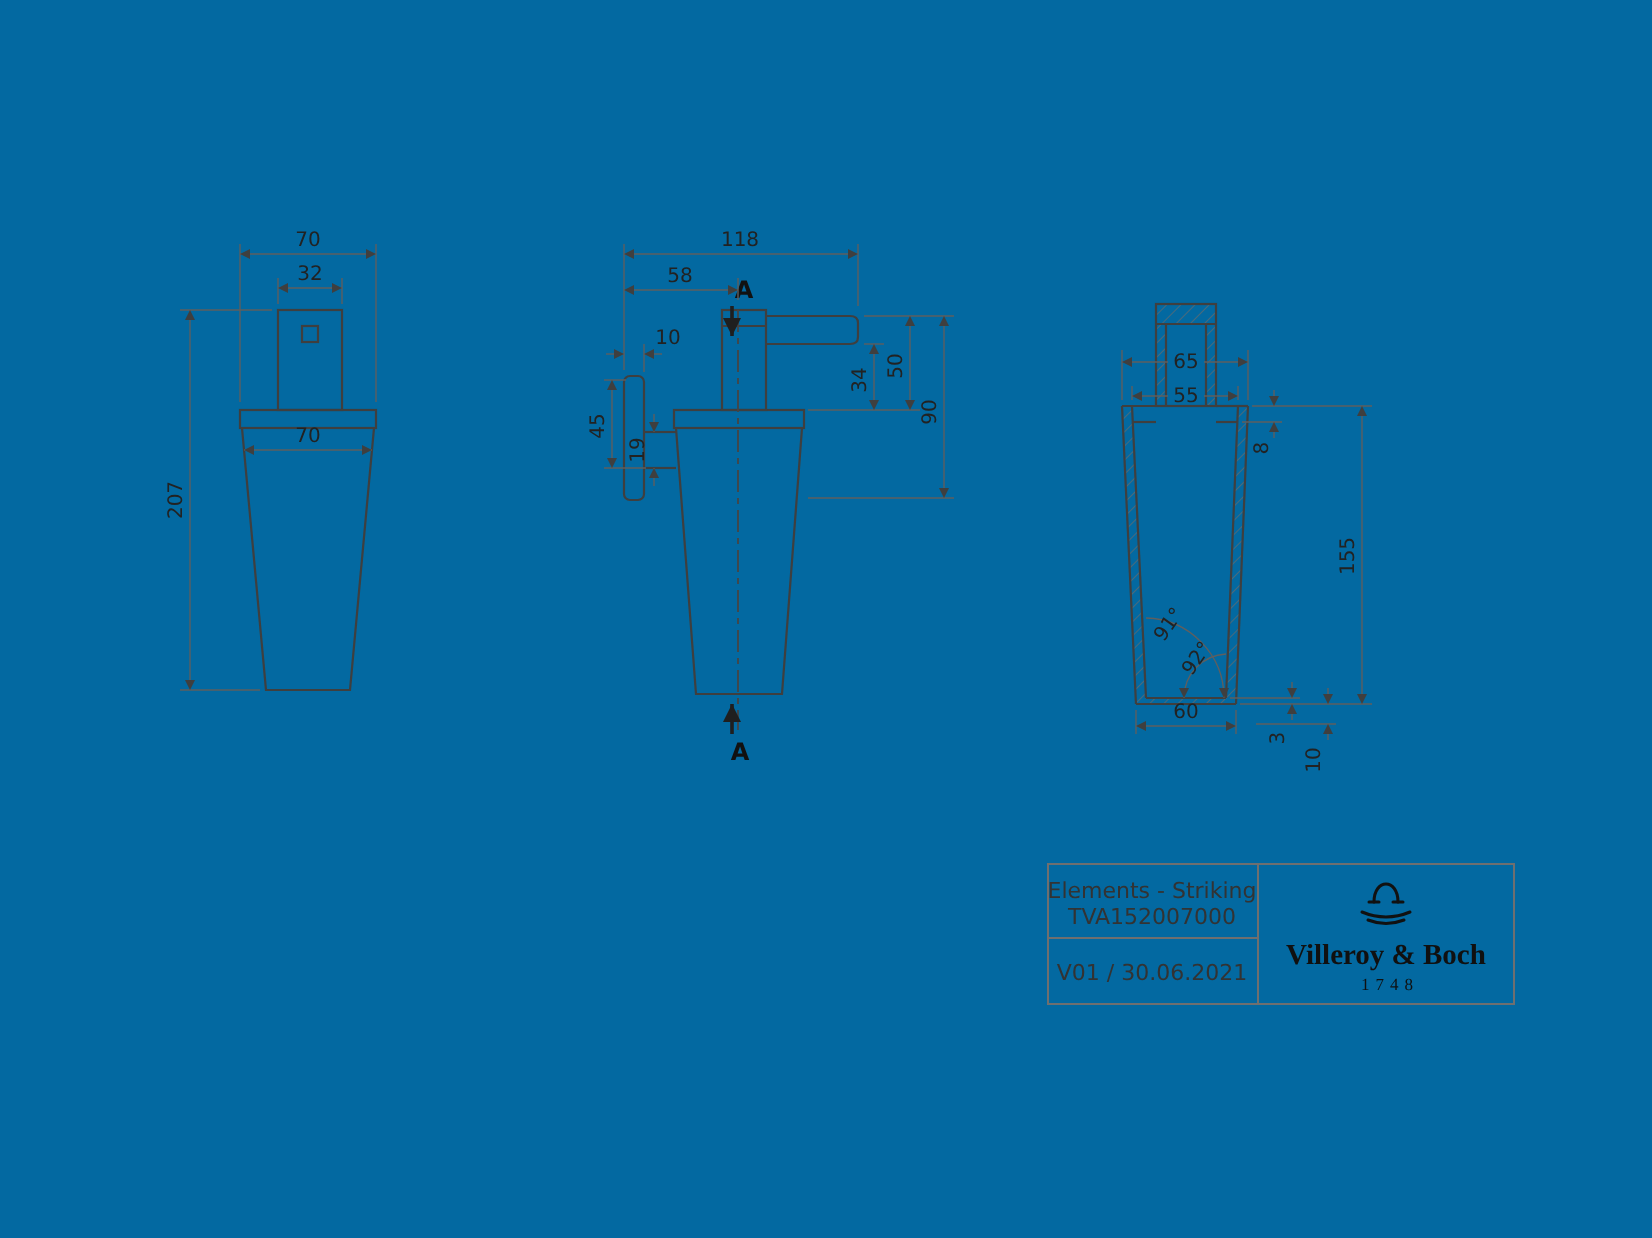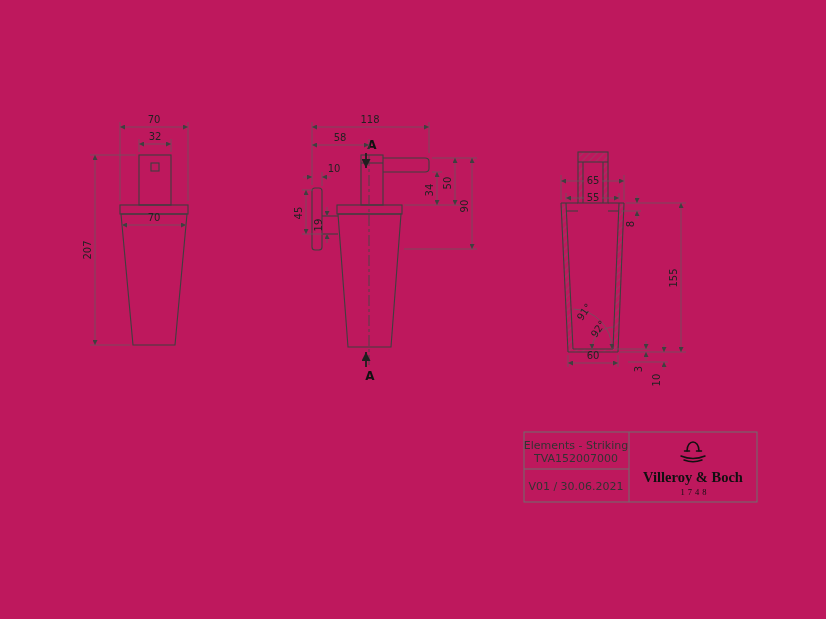--- a/index.html
+++ b/index.html
@@ -1,16 +1,16 @@
 <!DOCTYPE html>
 <html><head>
 <meta charset="utf-8">
 <style>
   html,body{margin:0;padding:0;background:#fff;}
-  .sheet{width:826px;height:619px;position:relative;background:#be185d;overflow:hidden;
+  .sheet{width:826px;height:619px;position:relative;background:#0369a1;overflow:hidden;
          font-family:"DejaVu Sans",sans-serif;}
   svg{display:block;}
   .obj{stroke:#3f3f3f;stroke-width:1.1;fill:none;}
   .thin{stroke:#5f5f5f;stroke-width:0.7;fill:none;}
   .dim{stroke:#5f5f5f;stroke-width:0.7;fill:none;}
   .sect{stroke:#454545;stroke-width:0.9;fill:none;stroke-dasharray:11 3 3 3;}
   .shaft{stroke:#1f1f1f;stroke-width:1.8;fill:none;}
   .hatchp{fill:url(#hatch);stroke:none;}
   .tb{stroke:#6f6f6f;stroke-width:1;fill:none;}
   .logo{stroke:#111;stroke-width:1.5;fill:none;stroke-linecap:round;}

